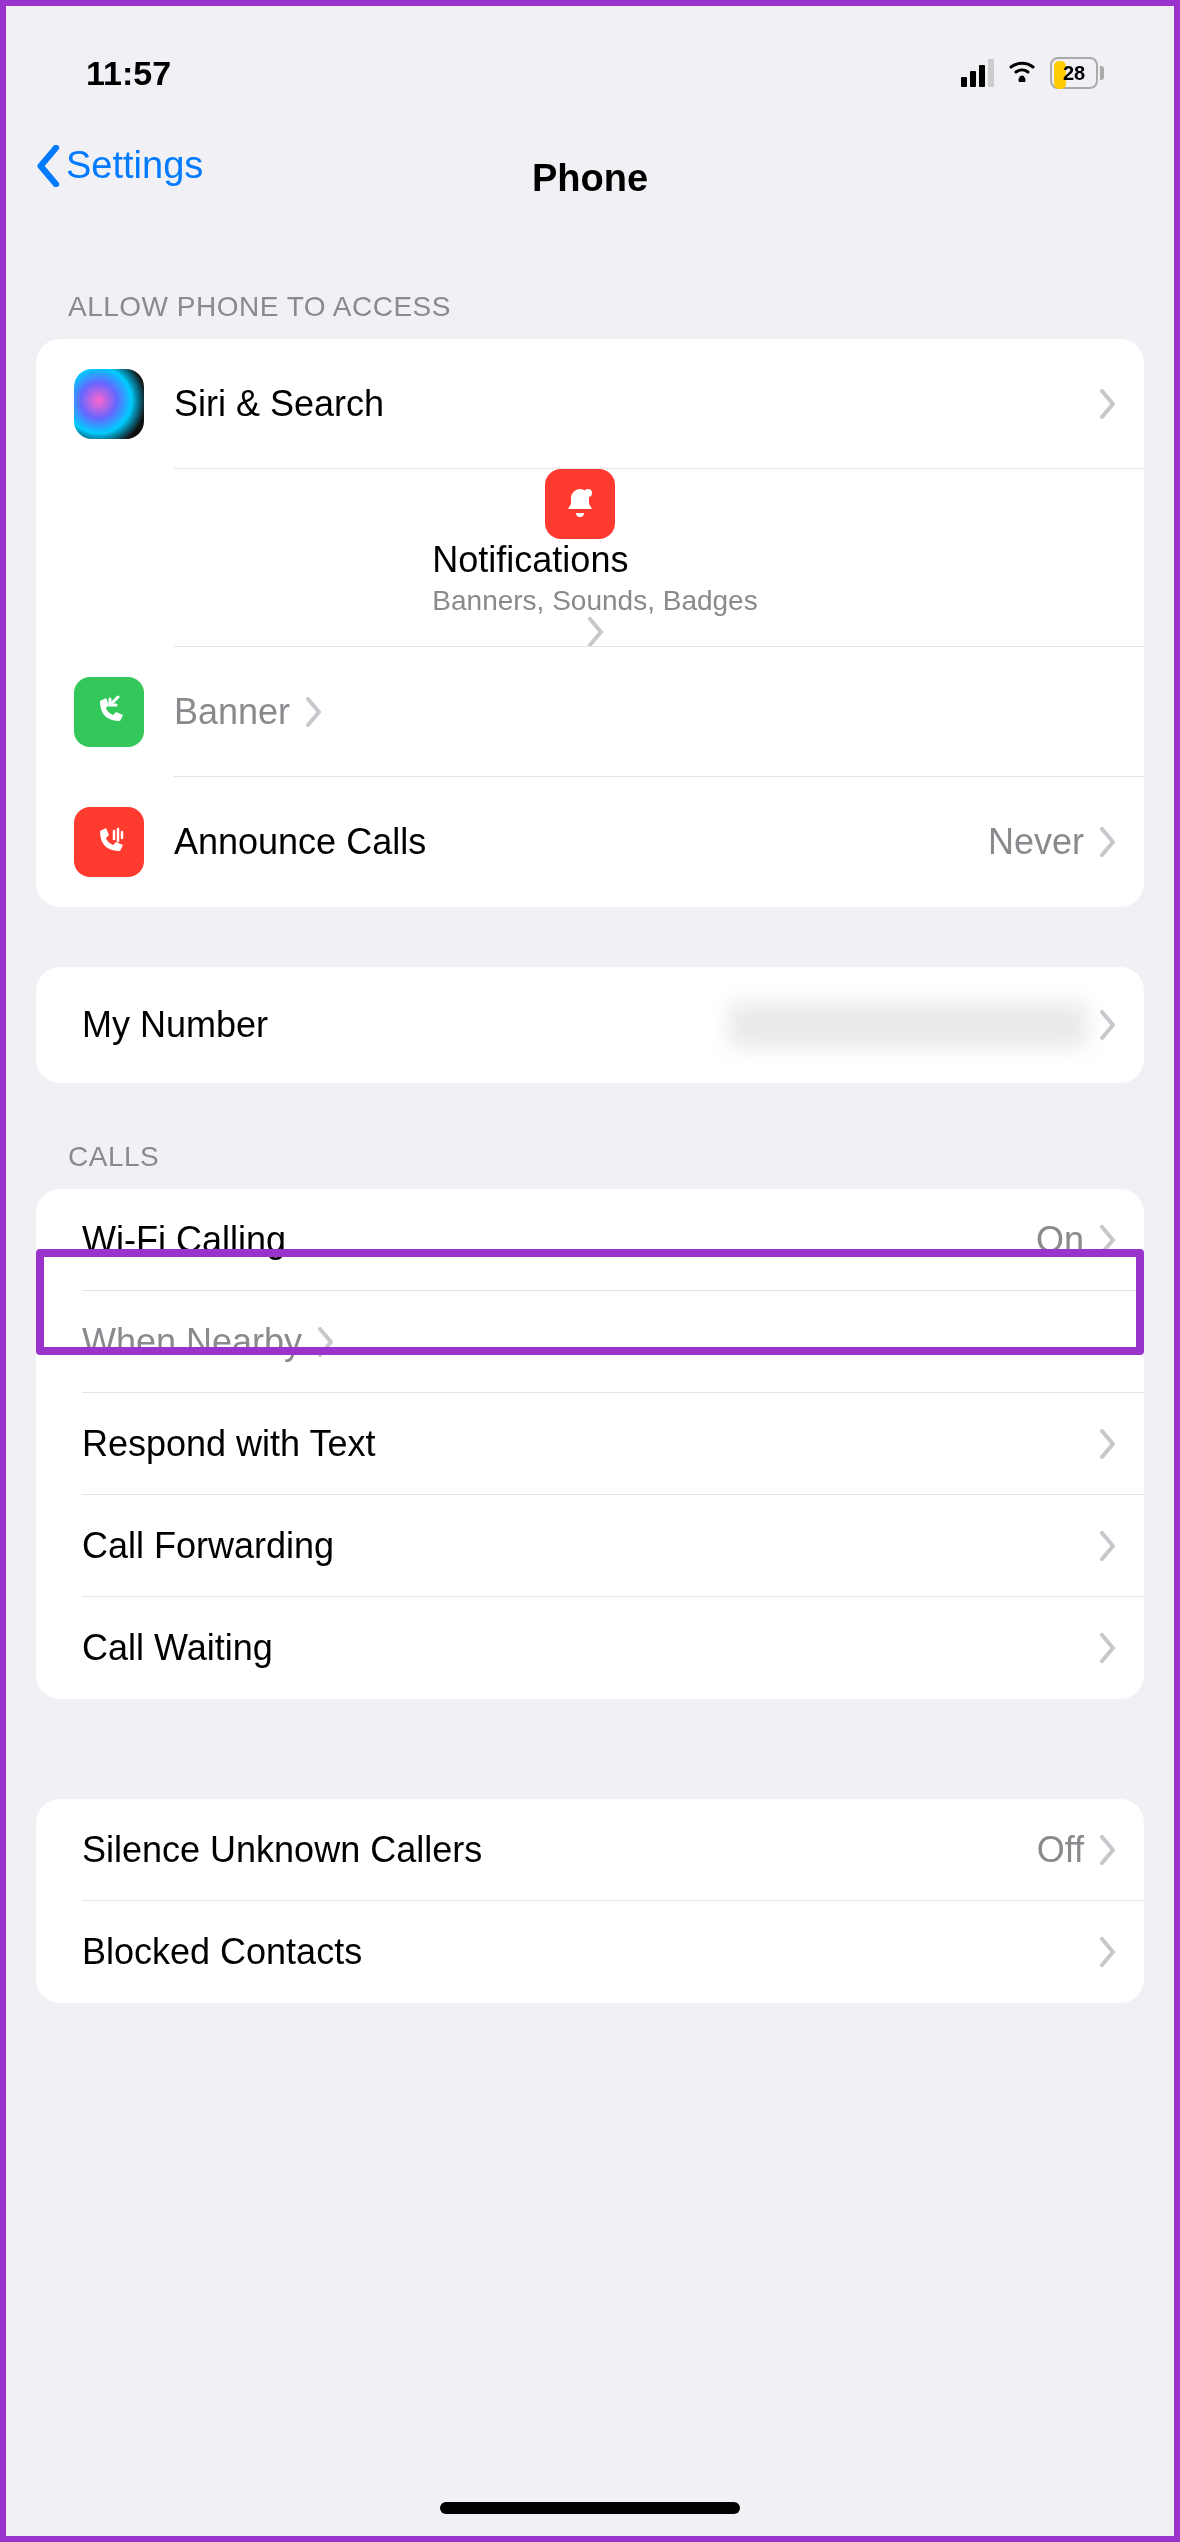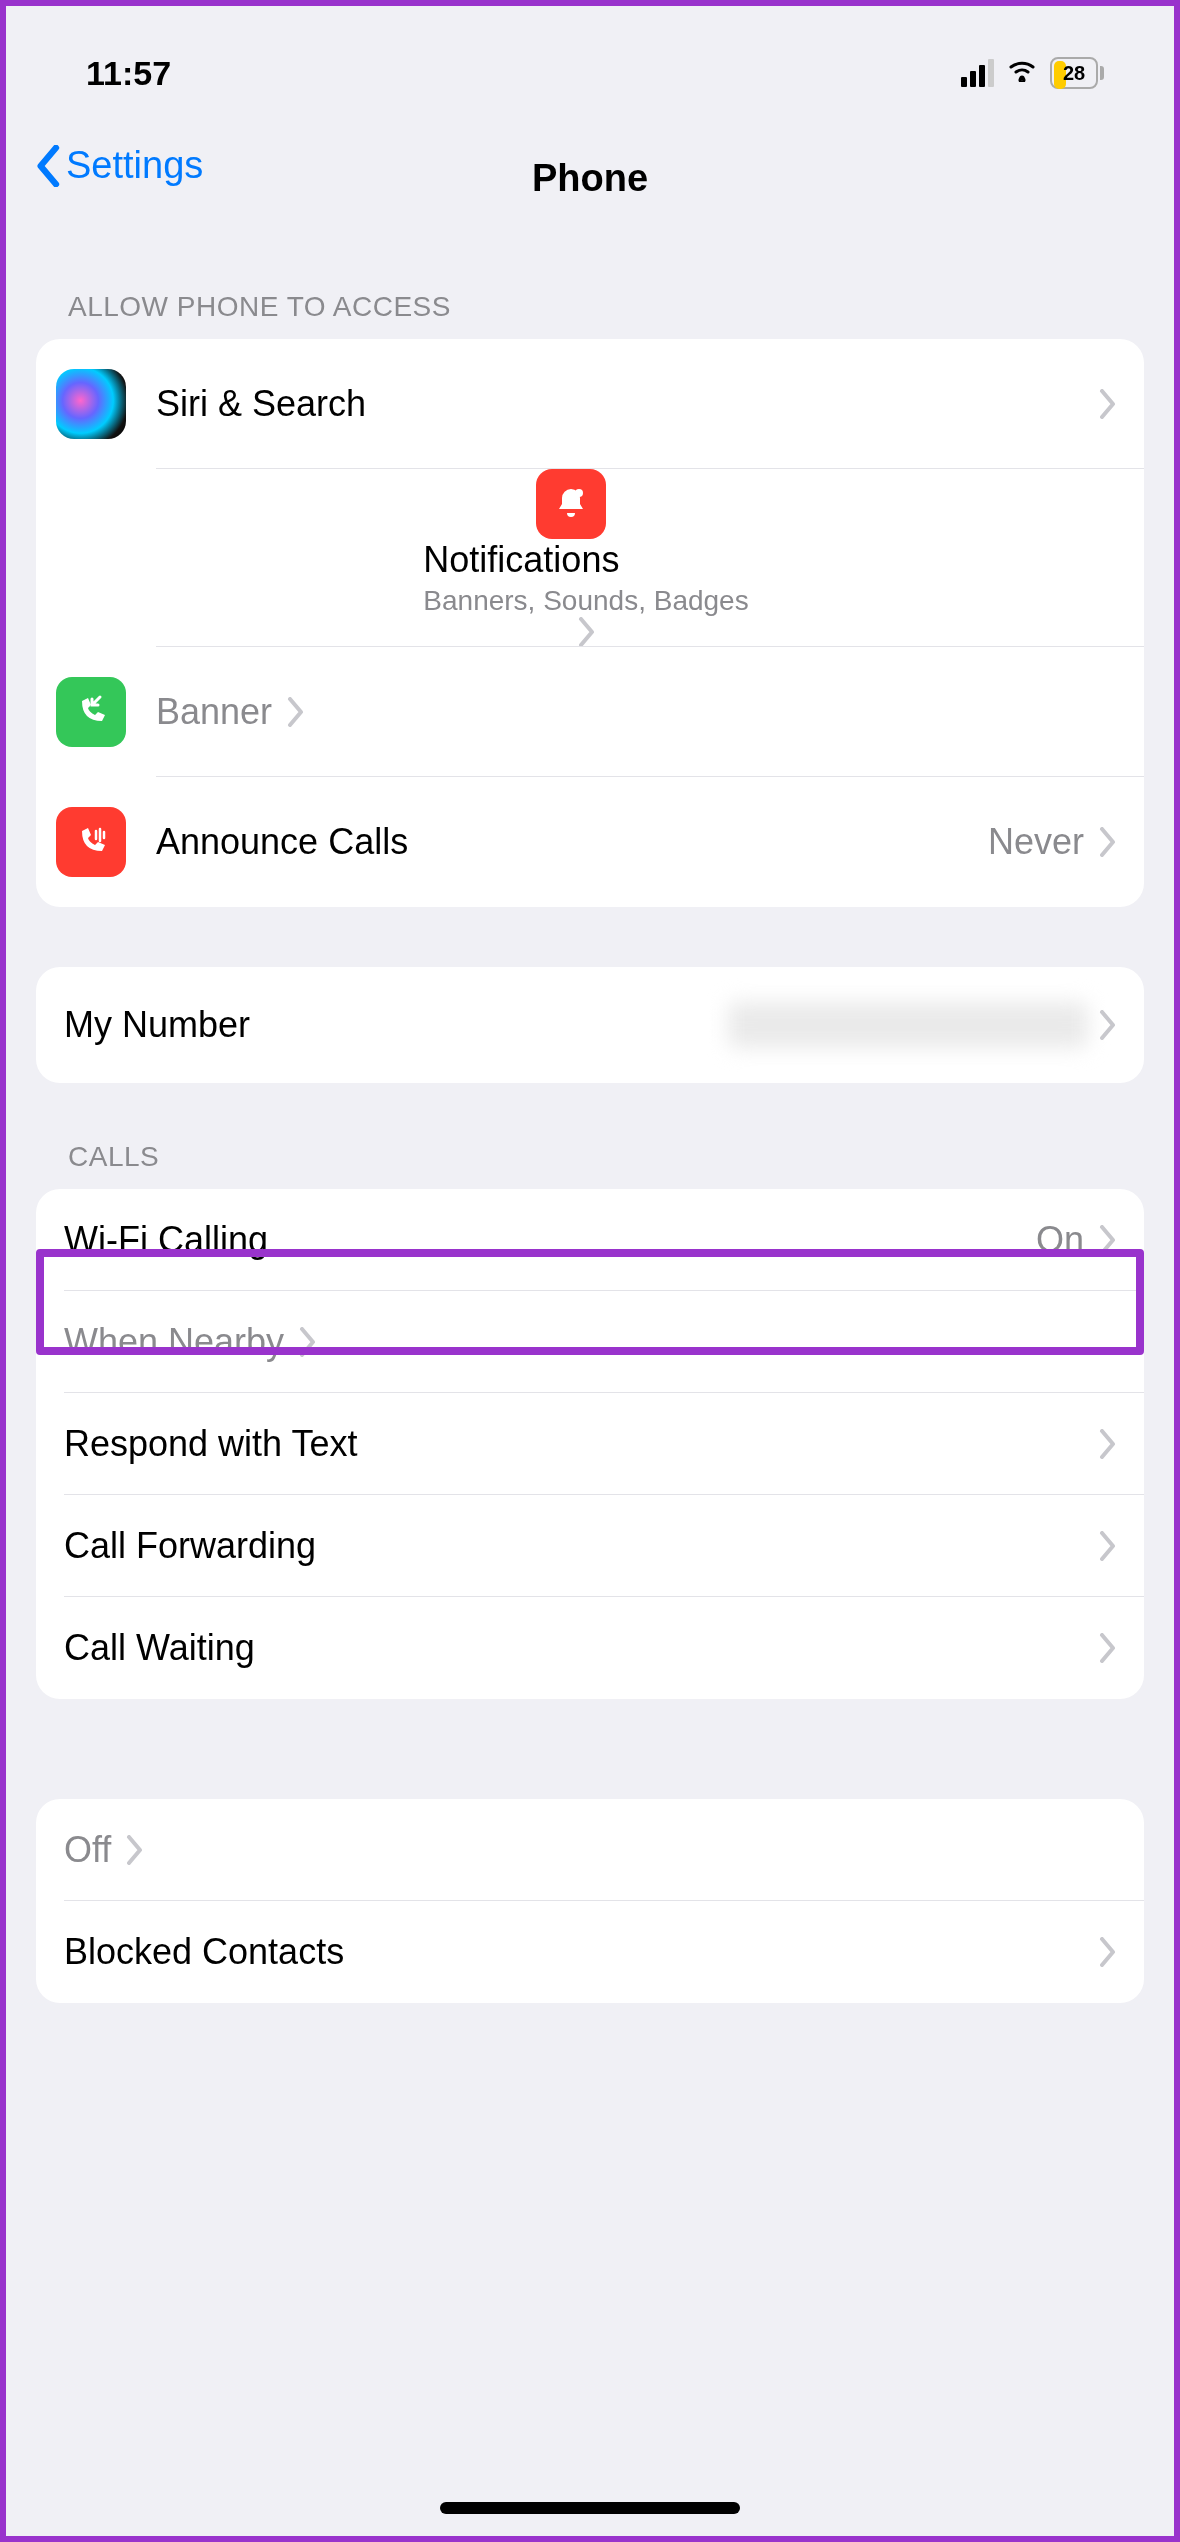--- a/index.html
+++ b/index.html
@@ -126,20 +126,21 @@
       background: #fff;
       border-radius: 24px;
       overflow: hidden;
     }
     .row {
       display: flex;
       align-items: center;
       padding: 0 28px;
       min-height: 102px;
       position: relative;
+      margin-left: 18px;
     }
     .row.with-icon { padding-left: 20px; }
     .row-icon {
       width: 70px;
       height: 70px;
       border-radius: 16px;
       margin-right: 30px;
       flex-shrink: 0;
       display: flex;
       align-items: center;
@@ -385,20 +386,23 @@
             <path d="M4 2 L15 15 L4 28" stroke="#c7c7cc" stroke-width="4" fill="none" stroke-linecap="round" stroke-linejoin="round"></path>
           </svg>
         </div>
       <div class="row-sep sep-inset"></div>
     </div>
 
   </div>
 
   <div class="group mt2">
     <div class="row">
+      <div class="row-main">
+          <div class="row-title">Silence Unknown Callers</div>
+        </div>
       <div class="row-value">Off</div>
       <div class="chevron">
           <svg viewBox="0 0 18 30">
             <path d="M4 2 L15 15 L4 28" stroke="#c7c7cc" stroke-width="4" fill="none" stroke-linecap="round" stroke-linejoin="round"></path>
           </svg>
         </div>
       <div class="row-sep sep-inset"></div>
     </div>
     <div class="row">
       <div class="row-main">

